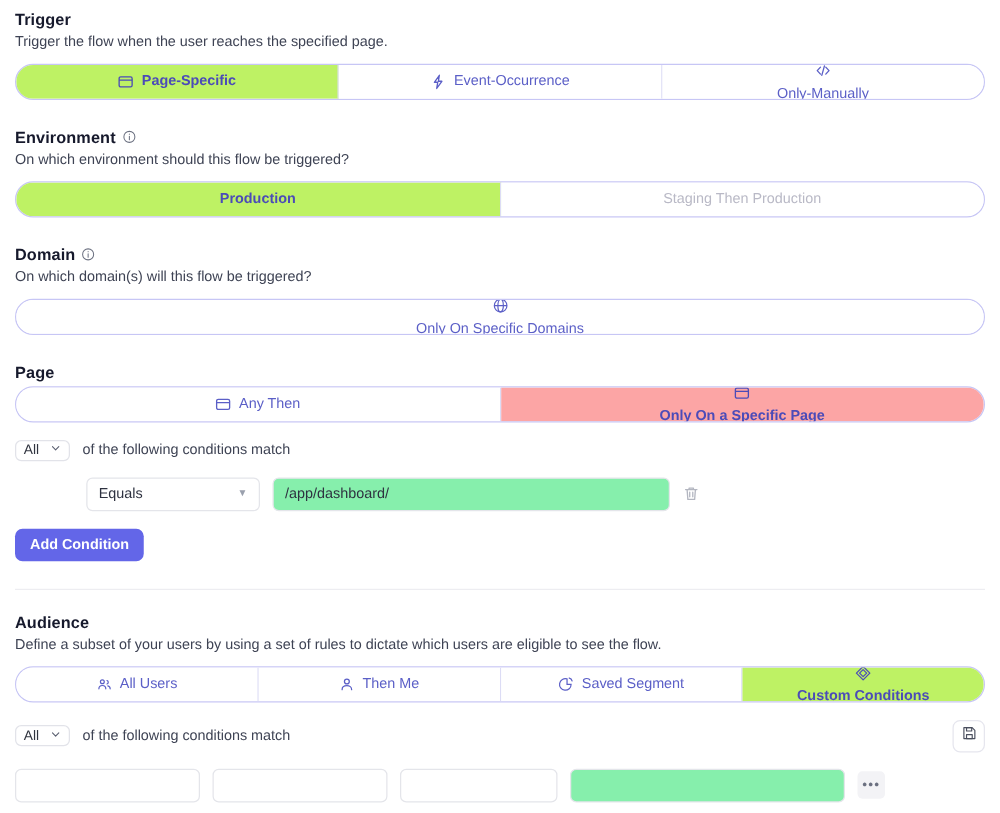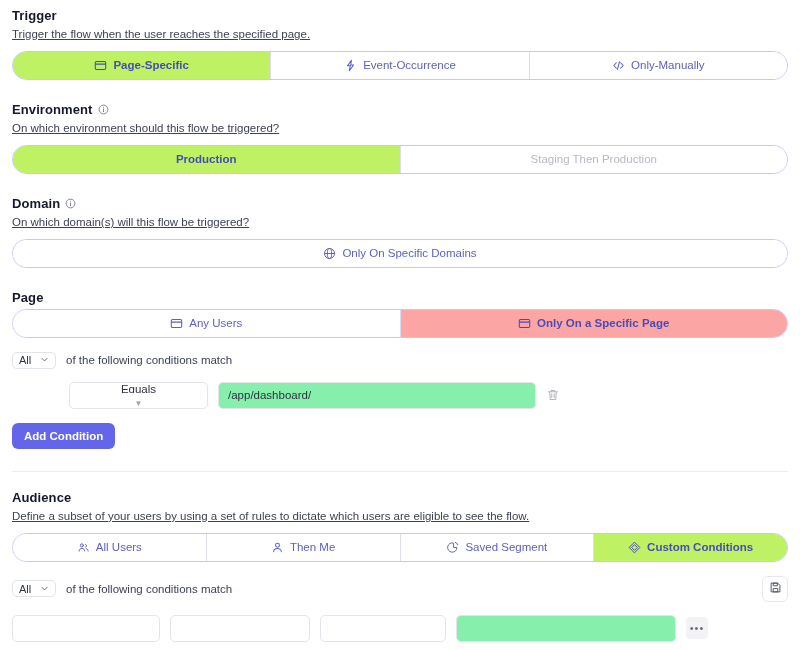--- a/index.html
+++ b/index.html
@@ -13,42 +13,42 @@
   .page { padding: 8px 12px 0 12px; }
 
   .section { margin-bottom: 0; }
   .section-title {
     font-size: 13px; font-weight: 700; color: #16192c;
     display: flex; align-items: center; gap: 5px;
     margin-bottom: 4px; letter-spacing: .1px;
   }
   .info-icon { display: inline-flex; align-items: center; }
   .section-desc {
-    font-size: 11.5px; color: #3e4354; margin-bottom: 9px; line-height: 1.3; text-decoration: underline;
+    font-size: 11.5px; color: #3e4354; margin-bottom: 9px; line-height: 1.3;
   }
 
   
   .segmented {
     display: flex; width: 100%;
     border: 1px solid #c7c6f5;
     border-radius: 17px;
     overflow: hidden;
     background: #ffffff;
     height: 29px;
   }
   .seg {
     flex: 1 1 0; display: flex; align-items: center; justify-content: center;
     gap: 6px;
     font-size: 11.5px; color: #5b5fc7; font-weight: 400;
     background: #ffffff;
     border-right: 1px solid #dcdcf5;
     cursor: pointer; height: 100%;
     white-space: nowrap;
   }
-  .seg:last-child { border-right: none; }
+  .seg:last-child { border-right: none; flex-direction: column; }
   .seg.selected { background: #bef264; color: #4b4bb8; font-weight: 700; }
   .seg.hover    { background: #fca5a5; color: #4b4bb8; font-weight: 700; }
   .seg.disabled { color: #b9b9c6; font-weight: 400; cursor: default; }
   .seg svg { display:block; flex: none; }
 
   
   .cond-head {
     display: flex; align-items: center; gap: 10px;
     margin-top: 14px; margin-bottom: 13px;
   }
@@ -198,21 +198,21 @@
   <div class="section">
     <div class="section-title">Page</div>
     <div class="segmented">
       <div class="seg">
         <span>
           <svg width="13" height="13" viewBox="0 0 16 16" fill="none" stroke="currentColor" stroke-width="1.3">
             <rect x="1.6" y="3" width="12.8" height="10" rx="1.6"></rect>
               <path d="M1.6 6.3h12.8"></path>
           </svg>
         </span>
-        <span>Any Users</span>
+        <span>Any Then</span>
       </div>
       <div class="seg hover">
         <span>
           <svg width="13" height="13" viewBox="0 0 16 16" fill="none" stroke="currentColor" stroke-width="1.3">
             <rect x="1.6" y="3" width="12.8" height="10" rx="1.6"></rect>
               <path d="M1.6 6.3h12.8"></path>
           </svg>
         </span>
         <span>Only On a Specific Page</span>
       </div>
@@ -224,21 +224,21 @@
         <span>
           <svg width="9" height="9" viewBox="0 0 16 16" fill="none" stroke="#5b6071" stroke-width="1.6" stroke-linecap="round" stroke-linejoin="round">
               <path d="M3.5 6 8 10.5 12.5 6"></path>
             </svg>
         </span>
       </div>
       <span class="cond-head-text">of the following conditions match</span>
     </div>
 
     <div class="cond-row indent">
-      <div class="select-box" style="width:139px;flex-direction:column;">
+      <div class="select-box" style="width:139px;">
         <span class="lbl">Equals</span>
         <span class="caret">▼</span>
       </div>
       <div class="text-input" style="width:318px;">
         <span>/app/dashboard/</span>
       </div>
       <span class="trash">
         <svg width="14" height="14" viewBox="0 0 16 16" fill="none" stroke="#b3b6c0" stroke-width="1.2" stroke-linecap="round" stroke-linejoin="round">
           <path d="M2.8 4.2h10.4M6 4.2V2.9h4v1.3M4.2 4.2l.7 9h6.2l.7-9M6.6 6.6v4.2M9.4 6.6v4.2"></path>
         </svg>

